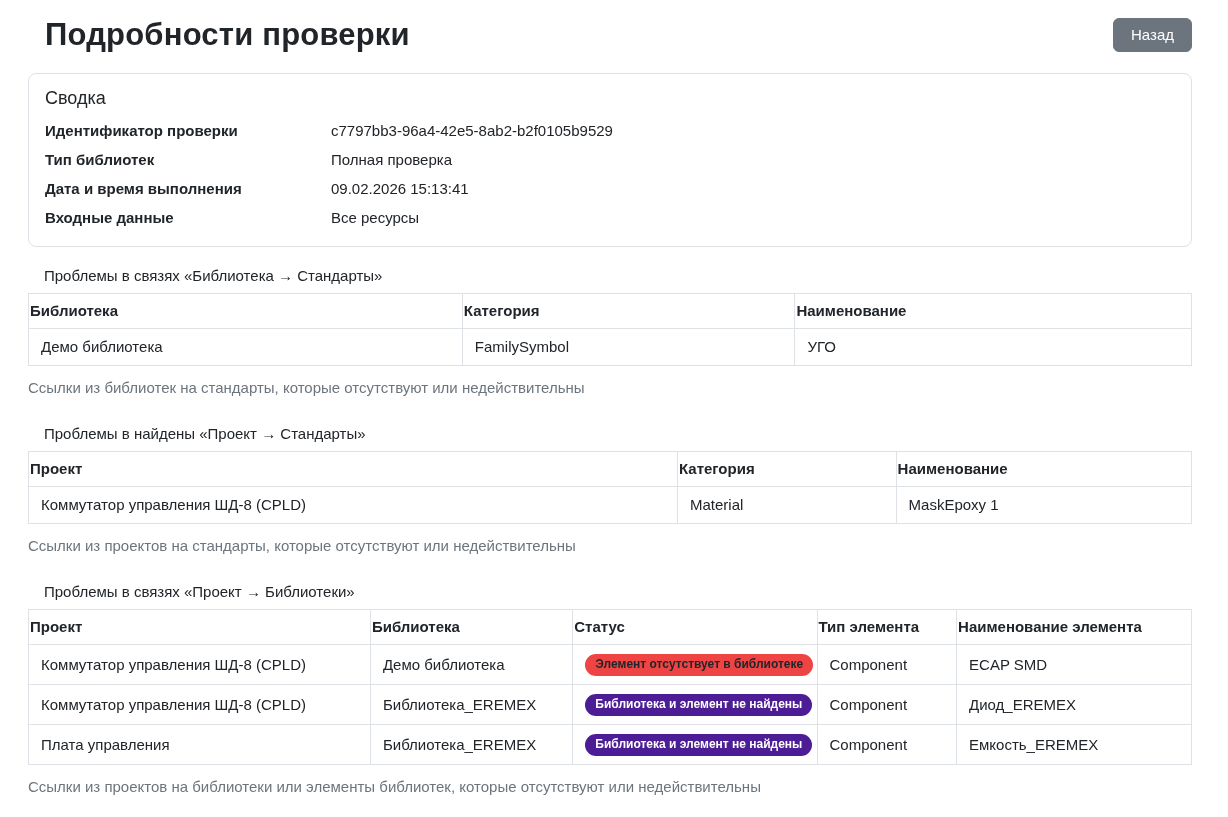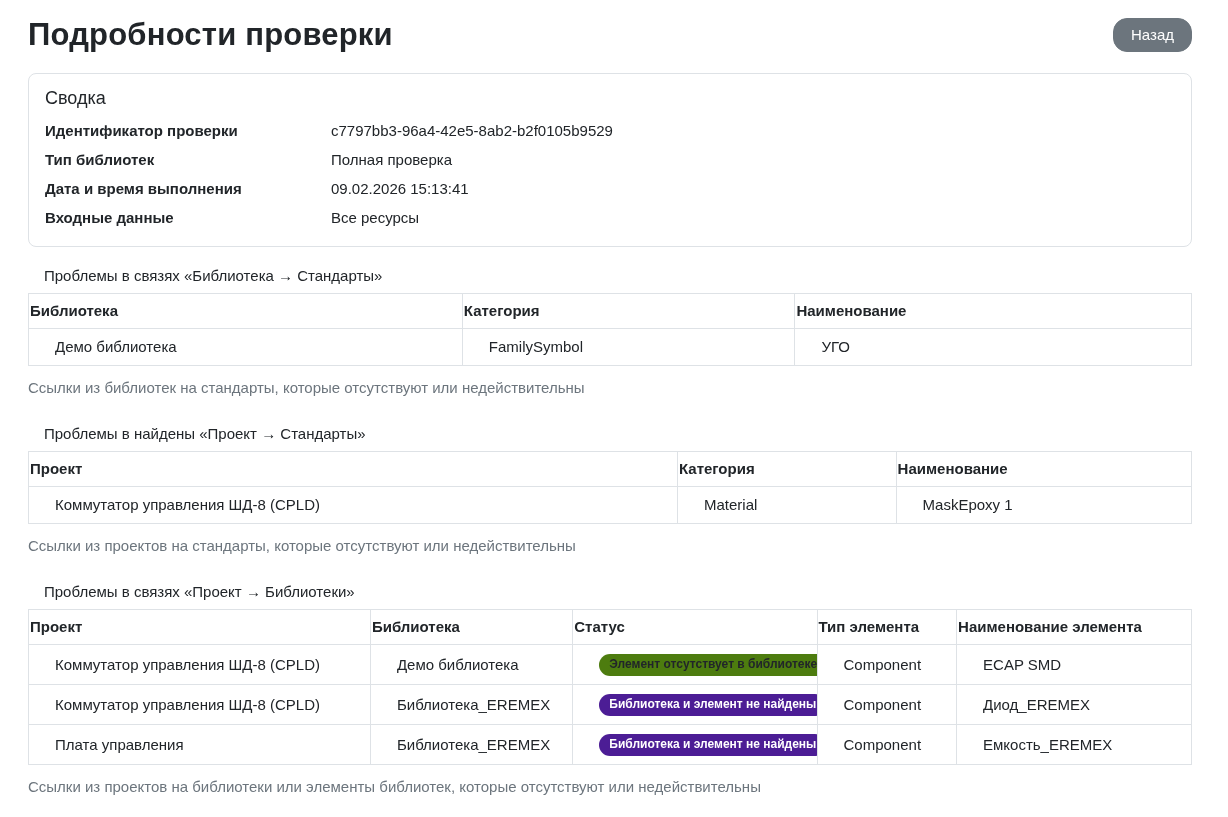--- a/index.html
+++ b/index.html
@@ -20,29 +20,29 @@
   
   .page-header {
     display: flex;
     align-items: flex-start;
     justify-content: space-between;
     margin-bottom: 20px;
   }
   h1.page-title {
     font-size: 31px;
     font-weight: 600;
-    margin: 4px 0 0 0;
+    margin: 4px 0 0 17px;
     line-height: 1.2;
     letter-spacing: 0.2px;
   }
   .btn-back {
     background: #6c757d;
     color: #ffffff;
     border: 1px solid #6c757d;
-    border-radius: 14px;
+    border-radius: 6px;
     padding: 6px 17px;
     font-size: 15px;
     font-family: inherit;
     cursor: pointer;
     margin-top: 6px;
     line-height: 1.3;
   }
   
   .summary-card {
     border: 1px solid #dee2e6;
@@ -85,21 +85,21 @@
     border: 1px solid #dee2e6;
     text-align: left;
     vertical-align: middle;
     padding: 7px 1px;
     line-height: 20px;
     font-size: 15px;
     overflow: hidden;
     white-space: nowrap;
   }
   table.issues th { font-weight: 700; }
-  table.issues td { padding: 8px 26px; }
+  table.issues td { padding: 8px 12px; }
   
   .table-s0 th:nth-child(1){width:37.3%} .table-s0 th:nth-child(2){width:28.6%} .table-s0 th:nth-child(3){width:34.1%}
   .table-s1 th:nth-child(1){width:55.8%} .table-s1 th:nth-child(2){width:18.8%} .table-s1 th:nth-child(3){width:25.4%}
   .table-s2 th:nth-child(1){width:29.4%} .table-s2 th:nth-child(2){width:17.4%} .table-s2 th:nth-child(3){width:21.0%}
   .table-s2 th:nth-child(4){width:12.0%} .table-s2 th:nth-child(5){width:20.2%}
   .section-note {
     color: #6c757d;
     font-size: 15px;
     margin: 0 0 28px 0;
     line-height: 18px;
@@ -107,21 +107,21 @@
   
   .badge {
     display: inline-block;
     font-size: 12px;
     font-weight: 700;
     padding: 4px 10px 5px 10px;
     border-radius: 11px;
     line-height: 13px;
     white-space: nowrap;
   }
-  .badge-warning { background: #4d7c0f; color: #212529; text-align: right; }
+  .badge-warning { background: #ef4444; color: #212529; text-align: right; }
   .badge-danger  { background: #4c1d95; color: #ffffff; }
 </style>
 </head>
 <body>
 
 <div class="page">
 
   <div class="page-header">
     <h1 class="page-title">Подробности проверки</h1>
     <button class="btn-back">Назад</button>

